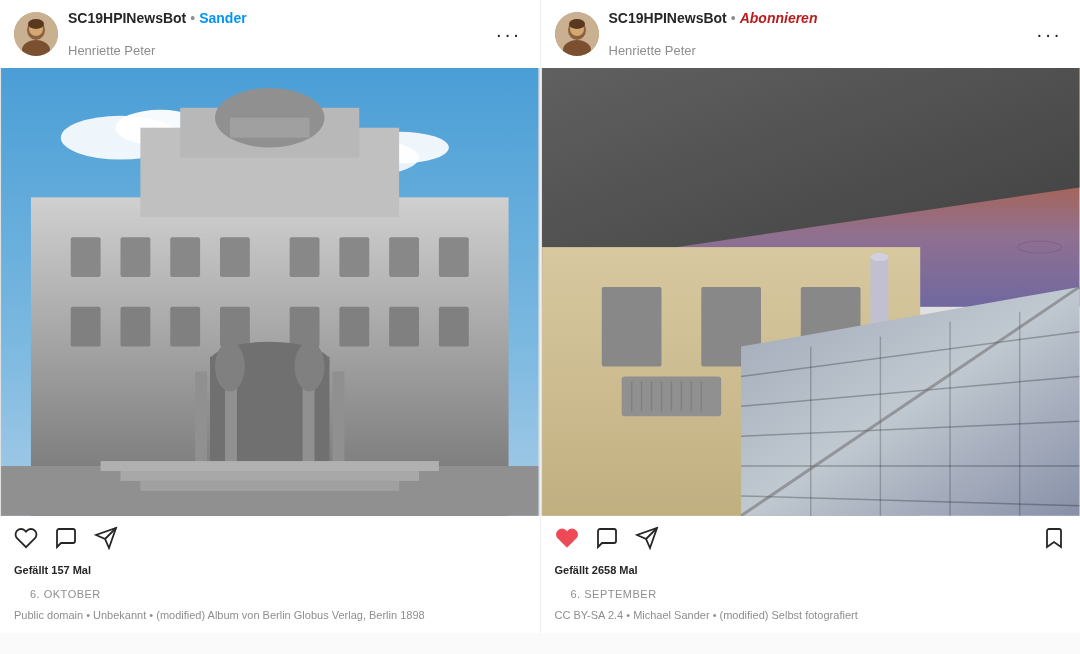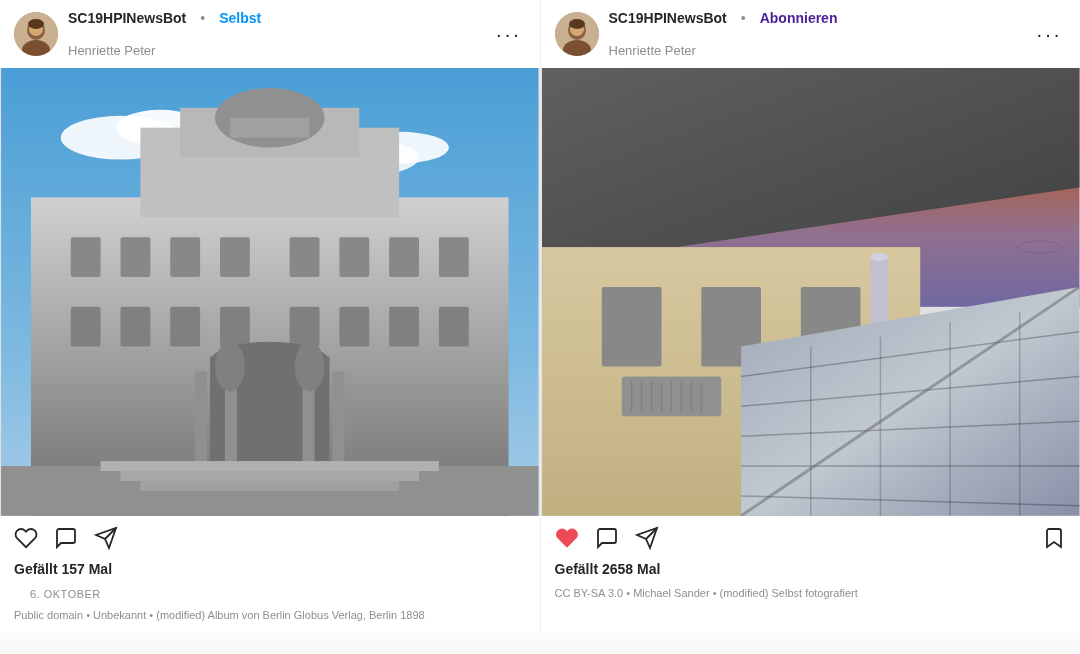--- a/index.html
+++ b/index.html
@@ -49,41 +49,41 @@
       height: 44px;
     }
     .header-info {
       flex: 1;
       display: flex;
       flex-direction: column;
     }
     .header-top {
       display: flex;
       align-items: center;
-      gap: 14px;
+      gap: 4px;
     }
     .username {
       font-weight: 600;
       font-size: 14px;
       color: #262626;
     }
     .dot {
       color: #8e8e8e;
       font-size: 14px;
     }
     .follow-btn {
       font-weight: 600;
       font-size: 14px;
       color: #0095f6;
       background: none;
       border: none;
       cursor: pointer;
       padding: 0;
     }
-    .follow-btn.german { color: #4c1d95; }
+    .follow-btn.german { color: #b91c1c; font-style: italic; }
     .subname {
       font-size: 13px;
       color: #8e8e8e;
       margin-top: 17px;
     }
     .more-btn {
       background: none;
       border: none;
       cursor: pointer;
       font-size: 20px;
@@ -124,21 +124,21 @@
     .bookmark-btn {
       margin-left: auto;
     }
 
     
     .post-likes {
       padding: 4px 14px;
     }
     .likes-count {
       font-weight: 700;
-      font-size: 14px;
+      font-size: 11px;
       color: #262626;
       text-align: right;
     }
 
     
     .post-date {
       padding: 6px 30px 4px;
       font-size: 11px;
       color: #8e8e8e;
       letter-spacing: 0.5px;
@@ -173,21 +173,21 @@
           <ellipse cx="22" cy="18" rx="9" ry="10" fill="#8a6040"></ellipse>
           <ellipse cx="22" cy="38" rx="14" ry="10" fill="#7a5030"></ellipse>
           <circle cx="22" cy="17" r="7" fill="#d4a870"></circle>
           <ellipse cx="22" cy="12" rx="8" ry="5" fill="#5a3820"></ellipse>
         </svg>
       </div>
       <div class="header-info">
         <div class="header-top">
           <span class="username">SC19HPINewsBot</span>
           <span class="dot">•</span>
-          <button class="follow-btn">Selbst</button>
+          <button class="follow-btn">Sander</button>
         </div>
         <div class="subname">Henriette Peter</div>
       </div>
       <button class="more-btn">···</button>
     </div>
 
     <div class="post-image">
       <svg width="100%" height="100%" viewBox="0 0 540 450" xmlns="http://www.w3.org/2000/svg">
 
         <defs>
@@ -399,17 +399,18 @@
         <svg class="icon-svg" viewBox="0 0 24 24" fill="none" stroke="#262626" stroke-width="1.8">
           <path d="M19 21l-7-5-7 5V5a2 2 0 0 1 2-2h10a2 2 0 0 1 2 2z"></path>
         </svg>
       </button>
     </div>
 
     <div class="post-likes">
       <span class="likes-count">Gefällt 2658 Mal</span>
     </div>
 
-
-    <div class="post-caption">CC BY-SA 3.0 • Michael Sander • (modified) Selbst fotografiert</div>
+    <div class="post-date">6. SEPTEMBER</div>
+
+    <div class="post-caption">CC BY-SA 2.4 • Michael Sander • (modified) Selbst fotografiert</div>
   </div>
 
 </div>
 
 </body></html>

